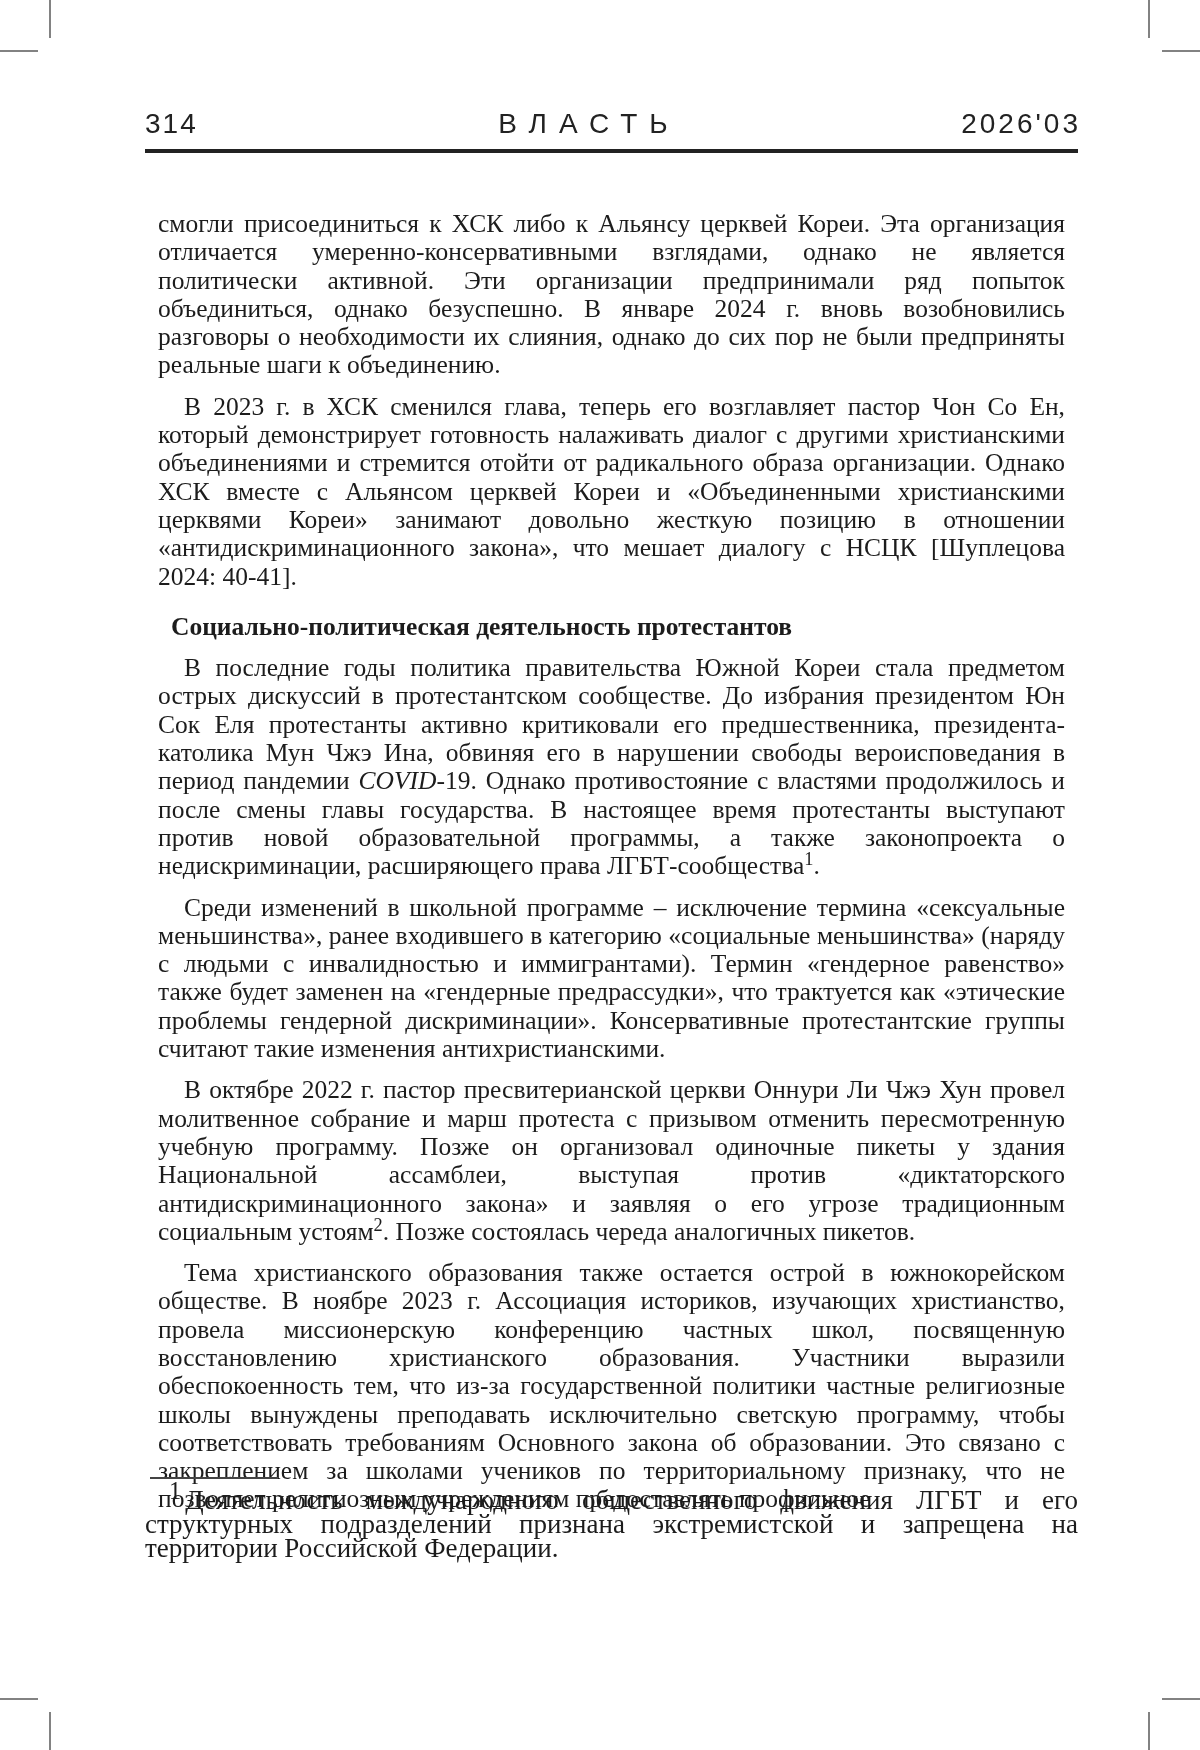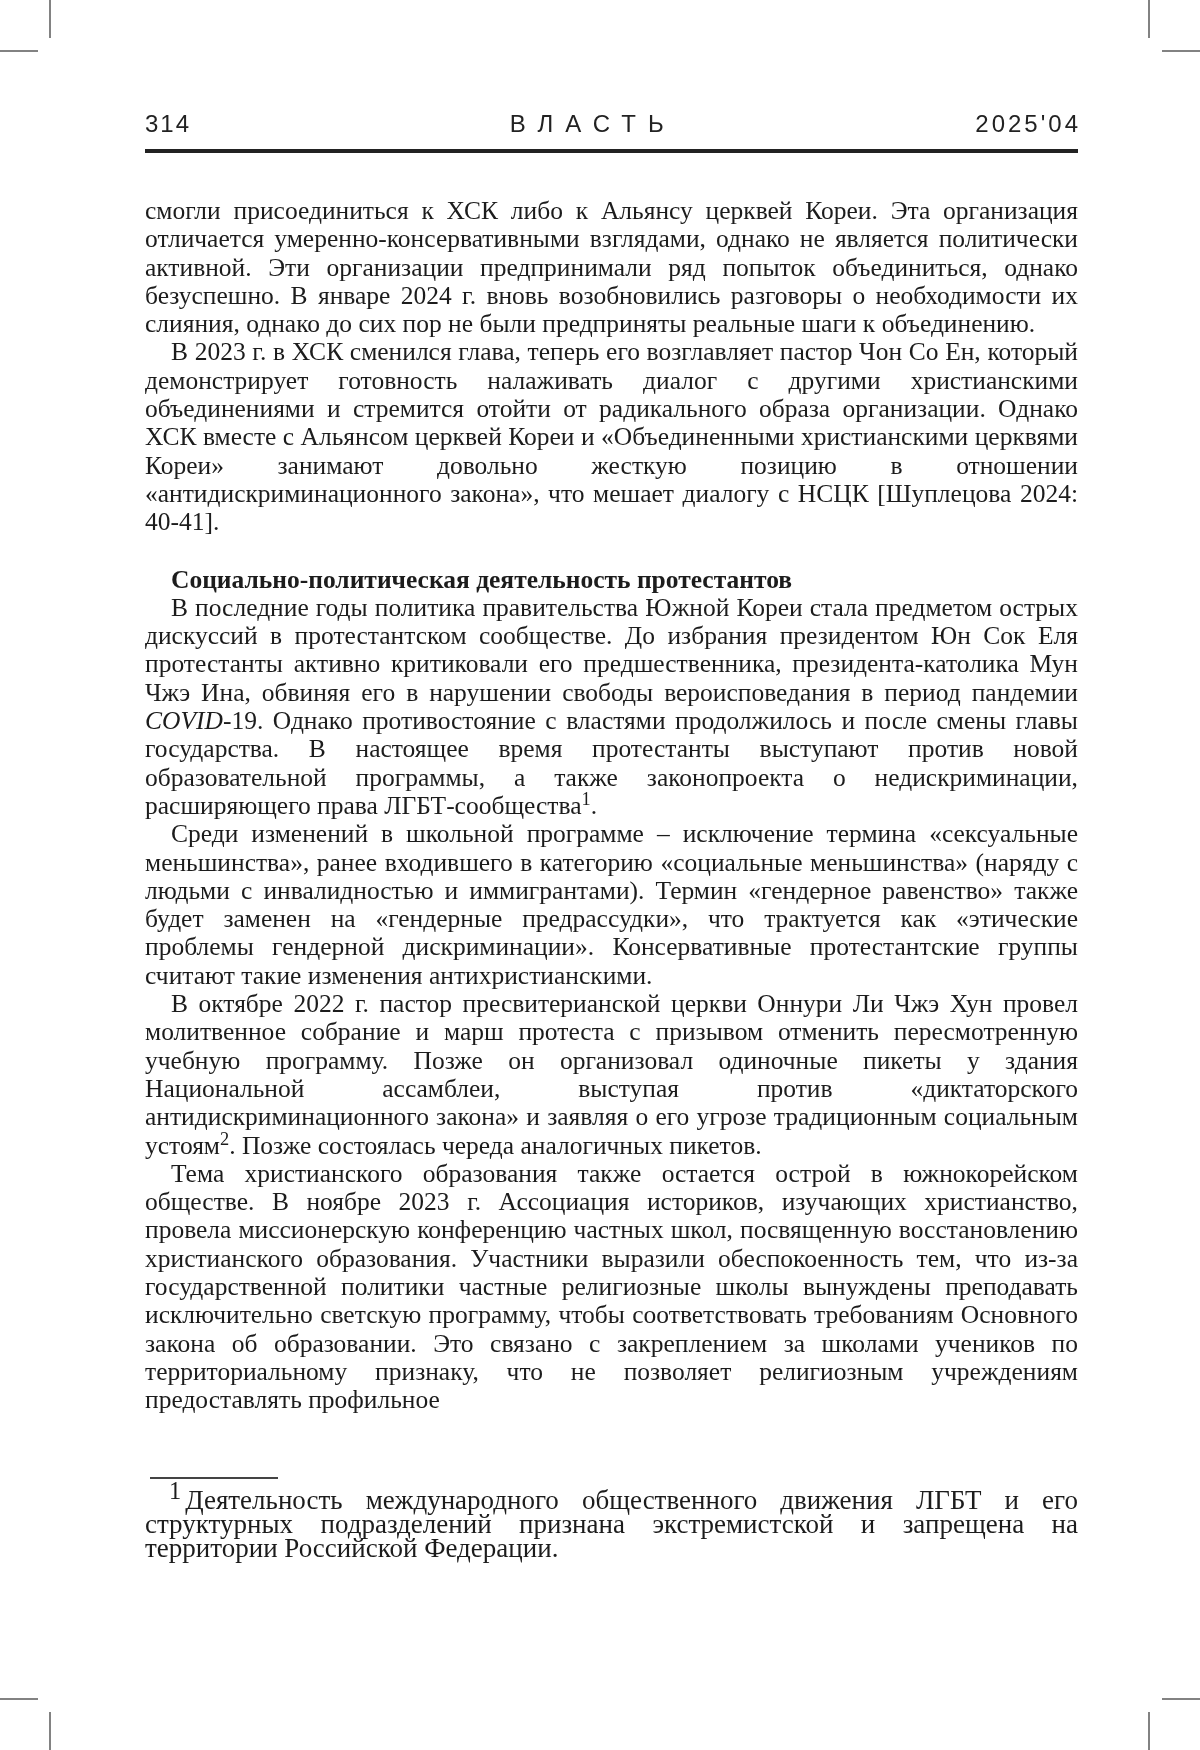--- a/index.html
+++ b/index.html
@@ -35,21 +35,21 @@
   
   .runhead {
     position: absolute;
     left: 145px;
     top: 110px;
     width: 933px;
     display: flex;
     justify-content: space-between;
     align-items: baseline;
     font-family: "Liberation Sans", "DejaVu Sans", sans-serif;
-    font-size: 24px;
+    font-size: 28px;
     line-height: 28px;
     color: #222222;
   }
   .runhead .pageno   { letter-spacing: 2px; }
   .runhead .journal  { letter-spacing: 12px; margin-right: -12px; margin-left: 7px; }
   .runhead .issue    { letter-spacing: 3px;  margin-right: -3px; }
   .headrule {
     position: absolute;
     left: 145px;
     top: 149px;
@@ -62,25 +62,25 @@
   .content {
     position: absolute;
     left: 145px;
     top: 197px;
     width: 933px;
     font-size: 25.5px;
     line-height: 28.3px;
     text-align: justify;
   }
   .content p.paragraph {
-    margin: 0;
+    margin: 13px;
   }
   .content .indent { text-indent: 26px; }
   .content h2.heading {
-    margin: 29px 0 0 0;
+    margin: 22px 0 0 0;
     font-size: 25.5px;
     line-height: 28.3px;
     font-weight: bold;
     text-align: left;
   }
   .content sup, .footnotes sup {
     font-size: 0.72em;
     line-height: 0;
   }
 
@@ -121,21 +121,21 @@
   <div class="crop v tr-v"></div>
   <div class="crop h tr-h"></div>
   <div class="crop h bl-h"></div>
   <div class="crop v bl-v"></div>
   <div class="crop h br-h"></div>
   <div class="crop v br-v"></div>
 
   <div class="runhead">
     <span class="pageno">314</span>
     <span class="journal">ВЛАСТЬ</span>
-    <span class="issue">2025'04</span>
+    <span class="issue">2026'03</span>
   </div>
   <div class="headrule"></div>
 
   <div class="content">
       <p class="paragraph"><span>смогли присоединиться к ХСК либо к Альянсу церквей Кореи. Эта организация отличается умеренно-консервативными взглядами, однако не является политически активной. Эти организации предпринимали ряд попыток объединиться, однако безуспешно. В январе 2024 г. вновь возобновились разговоры о необходимости их слияния, однако до сих пор не были предприняты реальные шаги к объединению.</span></p>
       <p class="paragraph indent"><span>В 2023 г. в ХСК сменился глава, теперь его возглавляет пастор Чон Со Ен, который демонстрирует готовность налаживать диалог с другими христианскими объединениями и стремится отойти от радикального образа организации. Однако ХСК вместе с Альянсом церквей Кореи и «Объединенными христианскими церквями Кореи» занимают довольно жесткую позицию в отношении «антидискриминационного закона», что мешает диалогу с НСЦК [Шуплецова 2024: 40-41].</span></p>
       <h2 class="heading indent"><span>Социально-политическая деятельность протестантов</span></h2>
       <p class="paragraph indent"><span>В последние годы политика правительства Южной Кореи стала предметом острых дискуссий в протестантском сообществе. До избрания президентом Юн Сок Еля протестанты активно критиковали его предшественника, президента-католика Мун Чжэ Ина, обвиняя его в нарушении свободы вероисповедания в период пандемии </span><i>COVID</i><span>-19. Однако противостояние с властями продолжилось и после смены главы государства. В настоящее время протестанты выступают против новой образовательной программы, а также законопроекта о недискриминации, расширяющего права ЛГБТ-сообщества</span><sup>1</sup><span>.</span></p>
       <p class="paragraph indent"><span>Среди изменений в школьной программе – исключение термина «сексуальные меньшинства», ранее входившего в категорию «социальные меньшинства» (наряду с людьми с инвалидностью и иммигрантами). Термин «гендерное равенство» также будет заменен на «гендерные предрассудки», что трактуется как «этические проблемы гендерной дискриминации». Консервативные протестантские группы считают такие изменения антихристианскими.</span></p>
       <p class="paragraph indent"><span>В октябре 2022 г. пастор пресвитерианской церкви Оннури Ли Чжэ Хун провел молитвенное собрание и марш протеста с призывом отменить пересмотренную учебную программу. Позже он организовал одиночные пикеты у здания Национальной ассамблеи, выступая против «диктаторского антидискриминационного закона» и заявляя о его угрозе традиционным социальным устоям</span><sup>2</sup><span>. Позже состоялась череда аналогичных пикетов.</span></p>

